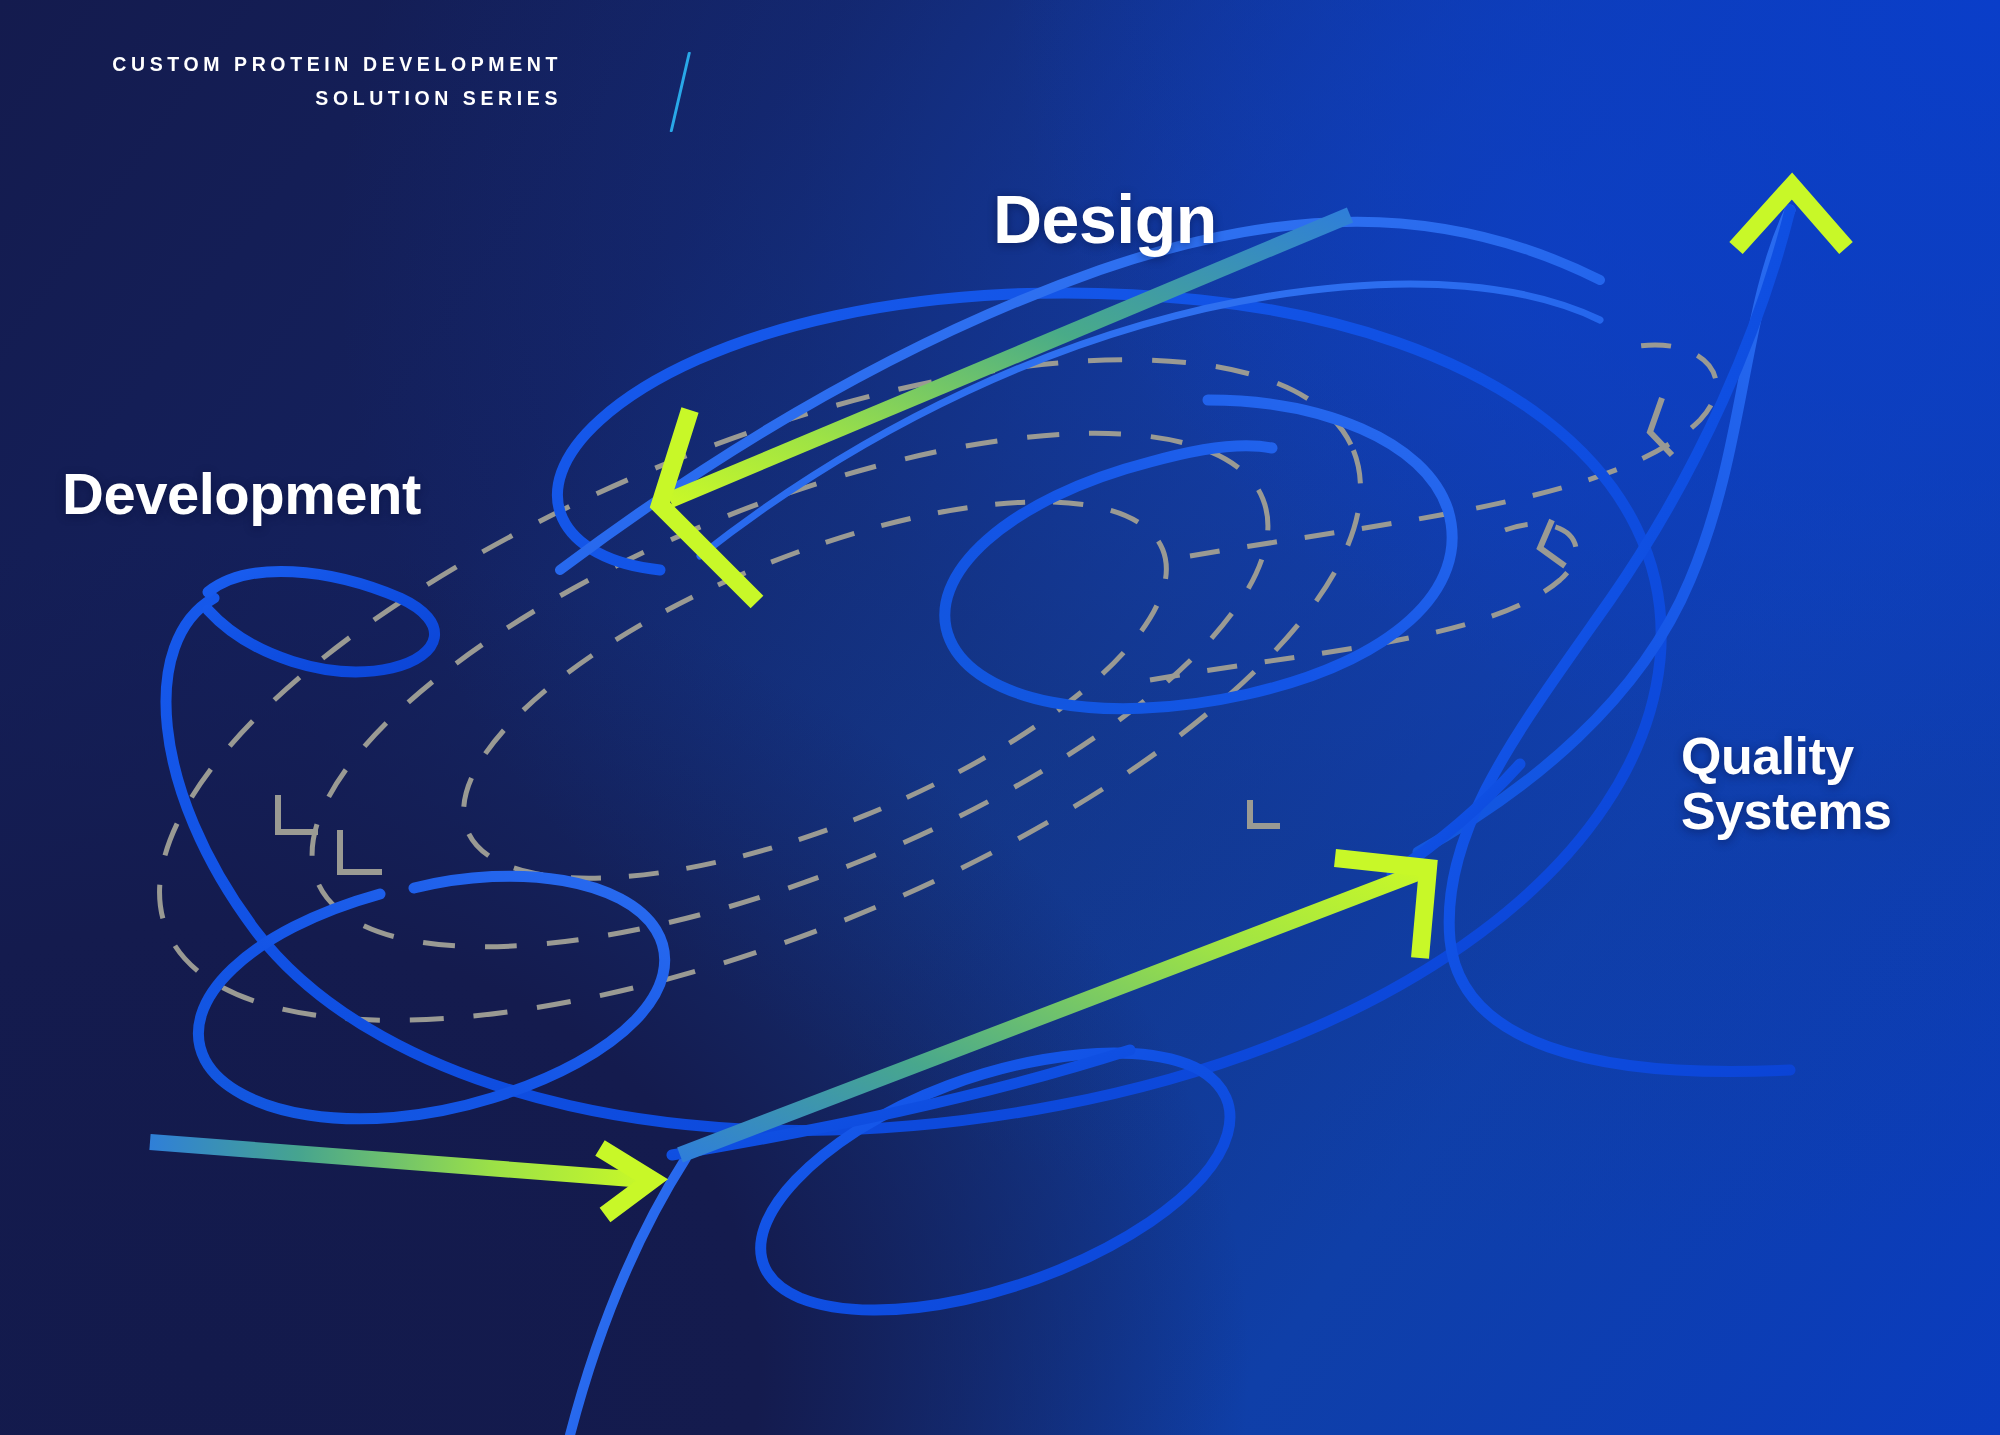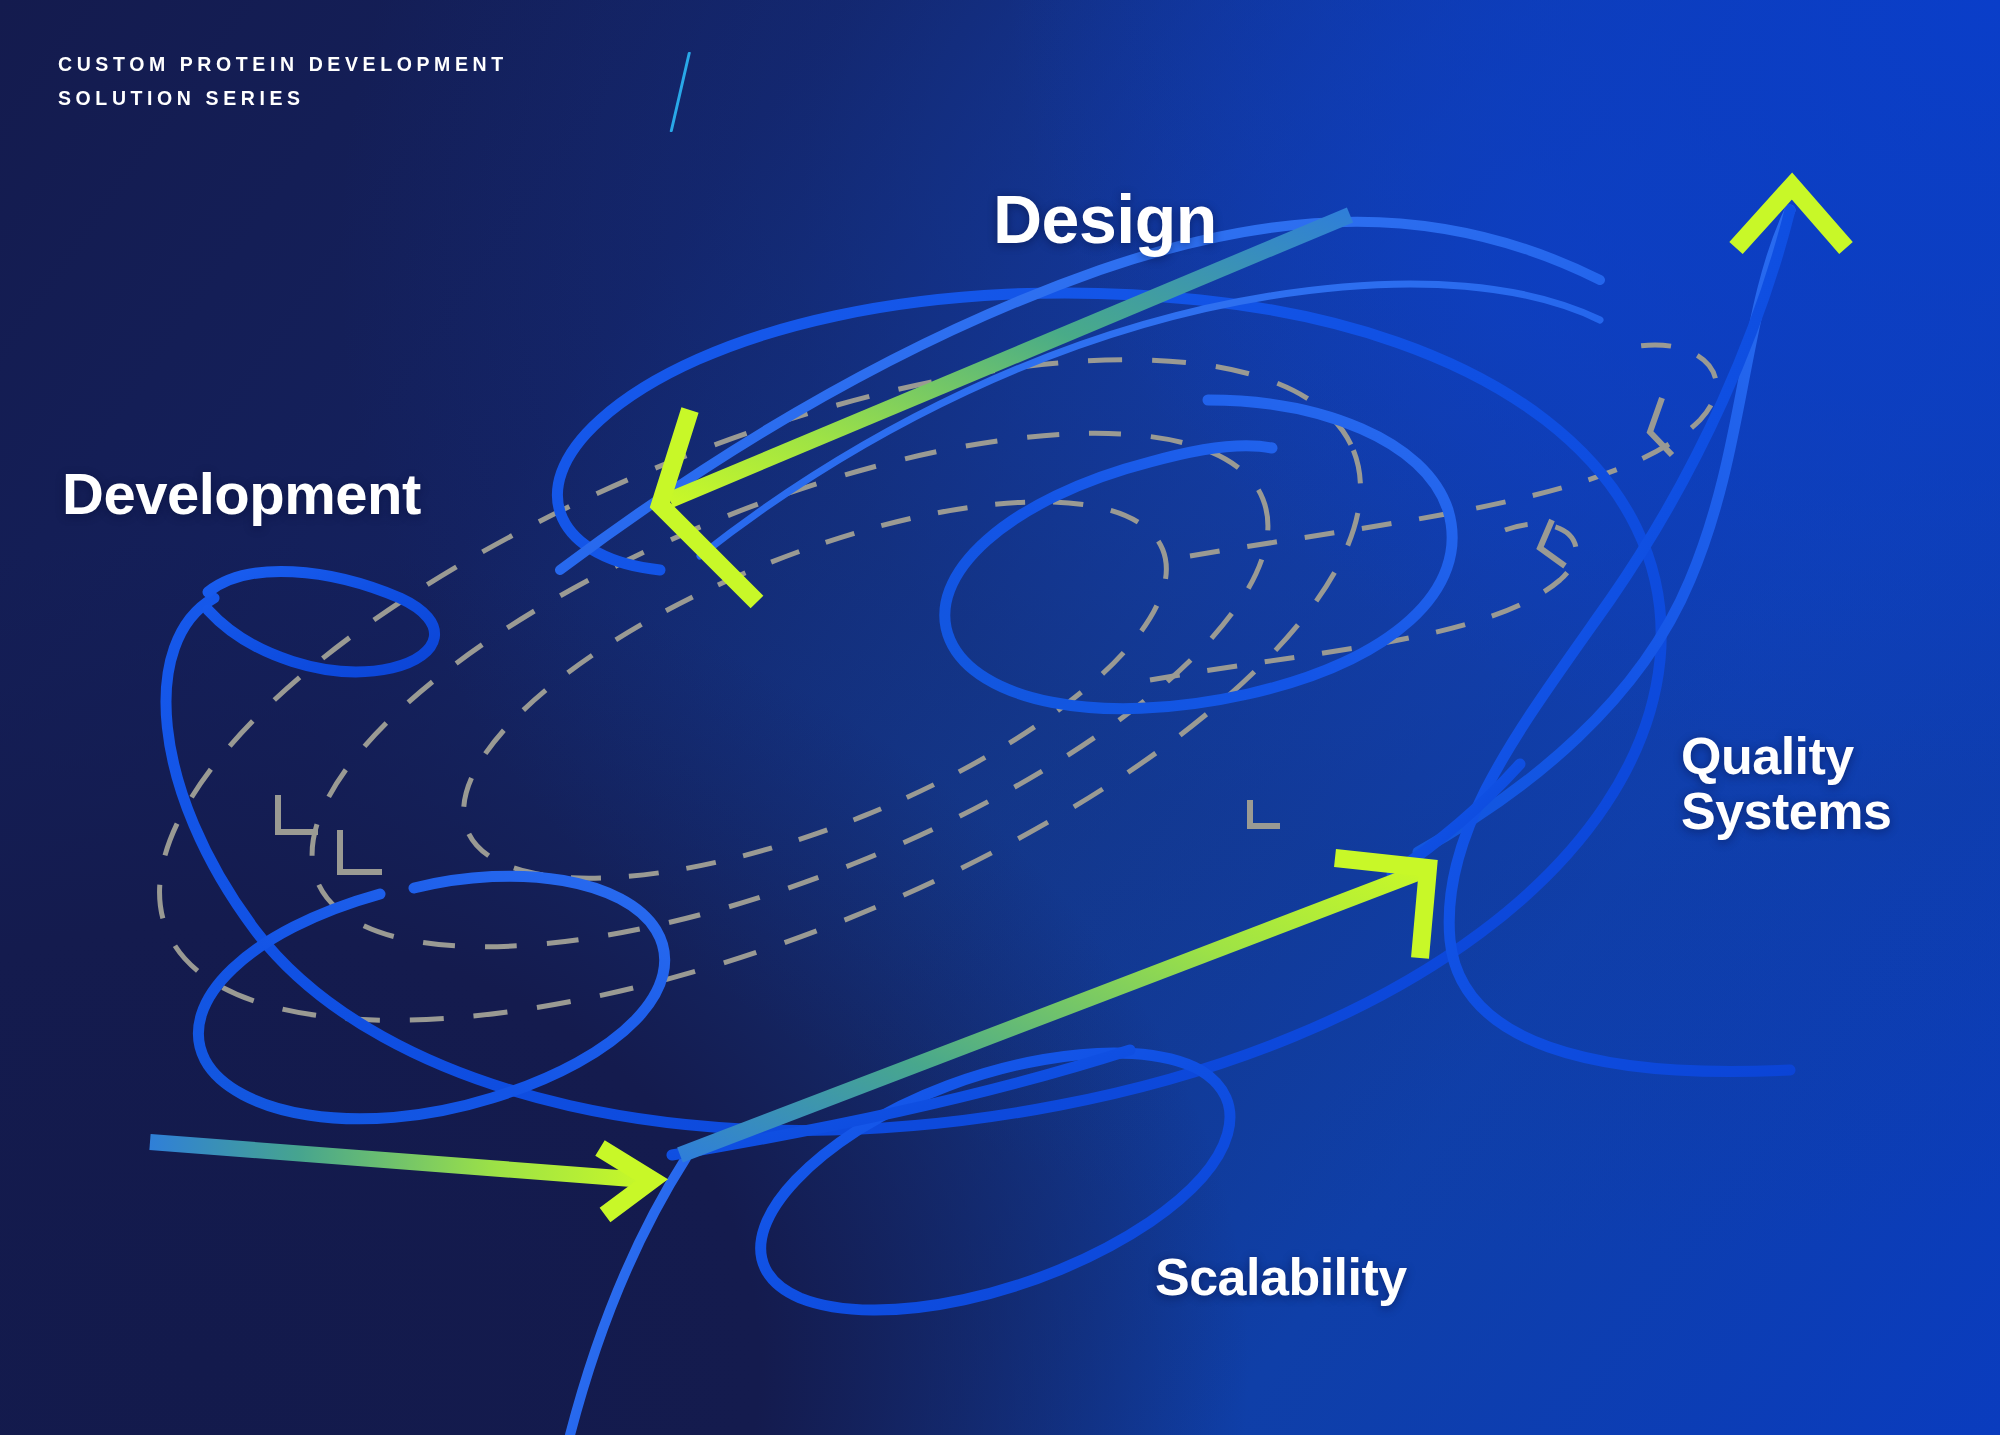--- a/index.html
+++ b/index.html
@@ -37,21 +37,21 @@
   #label-design     { left: 993px;  top: 183px;  font-size: 68px; }
   #label-development{ left: 62px;   top: 463px;  font-size: 58px; }
   #label-quality    { left: 1681px; top: 729px;  font-size: 52px; }
   #label-scalability{ left: 1155px; top: 1250px; font-size: 52px; }
 
   #eyebrow {
     position: absolute;
     left: 58px;
     top: 48px;
     width: 600px;
-    text-align: left;
+    text-align: right;
     padding-right: 96px;
     box-sizing: border-box;
     color: #ffffff;
     font-size: 19.5px;
     font-weight: 600;
     letter-spacing: 4.6px;
     line-height: 1.72;
     white-space: pre-line;
   }
   #eyebrow-slash {
@@ -220,15 +220,14 @@
 SOLUTION SERIES</div>
   <div id="eyebrow-slash"></div>
 
   <div class="label" id="label-design">Design</div>
 
   <div class="label" id="label-development">Development</div>
 
   <div class="label" id="label-quality">Quality
 Systems</div>
 
-  <div class="label" id="label-scalability">Scalability</div>
 
 </div>
 
 </body></html>

